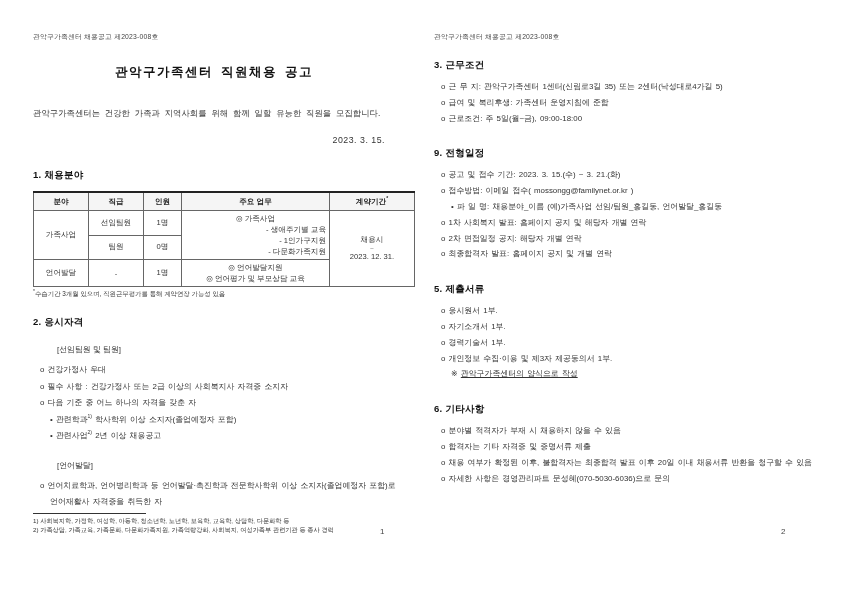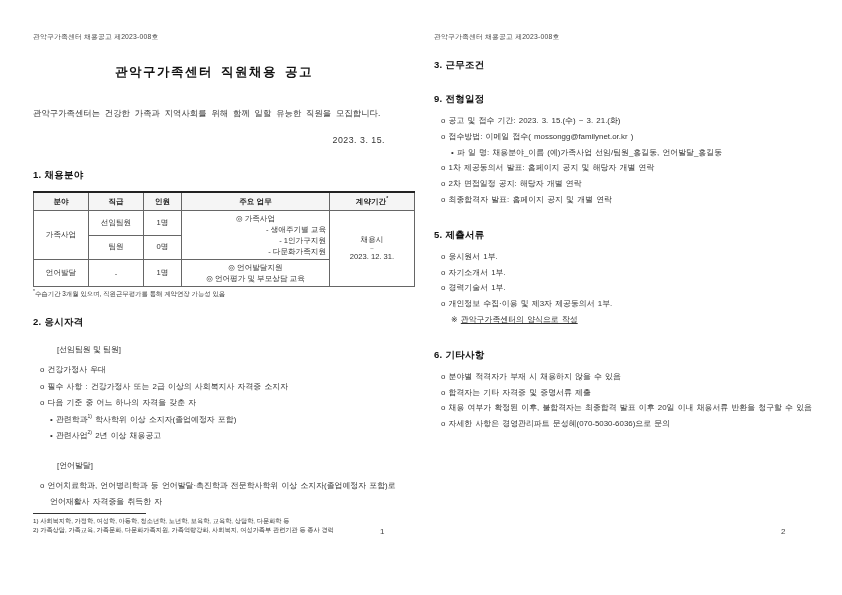--- a/index.html
+++ b/index.html
@@ -146,27 +146,32 @@
 
       <div class="page-number pn-1">1</div>
     </div>
   </div>
 
   <div class="page page-2">
     <div class="page-inner p2-list">
       <div class="doc-header">관악구가족센터 채용공고 제2023-008호</div>
 
       <h2 class="sec-heading mt-sec2">3. 근무조건</h2>
+      <div class="list">
+        <div class="li">o 근 무 지: 관악구가족센터 1센터(신림로3길 35) 또는 2센터(낙성대로4가길 5)</div>
+        <div class="li">o 급여 및 복리후생: 가족센터 운영지침에 준함</div>
+        <div class="li">o 근로조건: 주 5일(월~금), 09:00-18:00</div>
+      </div>
 
       <h2 class="sec-heading mt-sec-p2">9. 전형일정</h2>
       <div class="list">
         <div class="li">o 공고 및 접수 기간: 2023. 3. 15.(수) ~ 3. 21.(화)</div>
         <div class="li">o 접수방법: 이메일 접수( mossongg@familynet.or.kr )</div>
         <div class="li li-sub">• 파 일 명: 채용분야_이름 (예)가족사업 선임/팀원_홍길동, 언어발달_홍길동</div>
-        <div class="li">o 1차 제공동의서 발표: 홈페이지 공지 및 해당자 개별 연락</div>
+        <div class="li">o 1차 사회복지 발표: 홈페이지 공지 및 해당자 개별 연락</div>
         <div class="li">o 2차 면접일정 공지: 해당자 개별 연락</div>
         <div class="li">o 최종합격자 발표: 홈페이지 공지 및 개별 연락</div>
       </div>
 
       <h2 class="sec-heading mt-sec-p2">5. 제출서류</h2>
       <div class="list">
         <div class="li">o 응시원서 1부.</div>
         <div class="li">o 자기소개서 1부.</div>
         <div class="li">o 경력기술서 1부.</div>
         <div class="li">o 개인정보 수집·이용 및 제3자 제공동의서 1부.</div>

